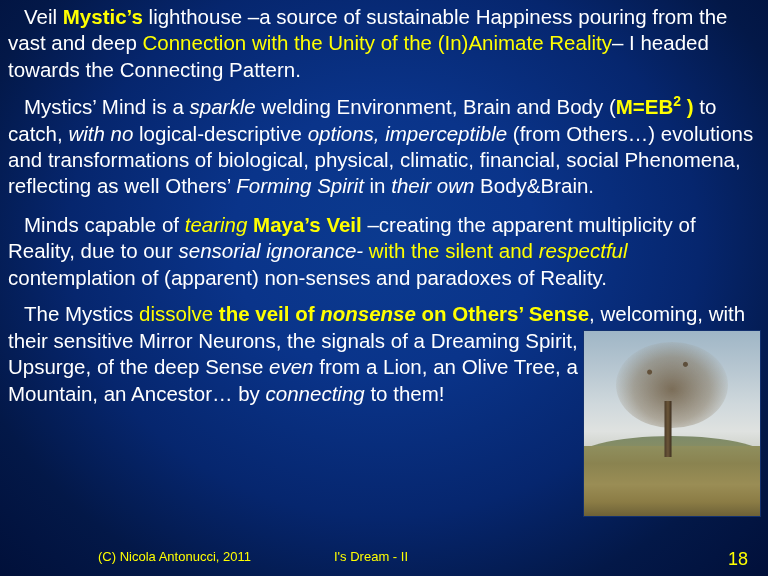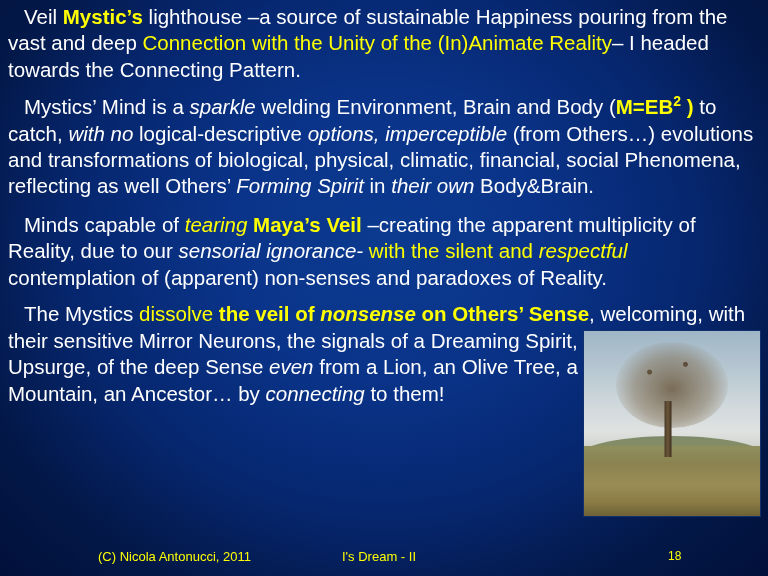--- a/index.html
+++ b/index.html
@@ -102,28 +102,28 @@
     font-size: 13px;
   }
   .footer .copy {
     position: absolute;
     left: 62px;
     top: 7px;
     margin-left: 36px;
   }
   .footer .center {
     position: absolute;
-    left: 342px;
+    left: 334px;
     top: 7px;
   }
   .footer .pagenum {
     position: absolute;
-    left: 668px;
+    left: 728px;
     top: 7px;
-    font-size: 12px;
+    font-size: 18px;
   }
 </style>
 </head>
 <body>
 
 <div id="slide">
 
   <div class="content">
 
     <p class="para p1">

